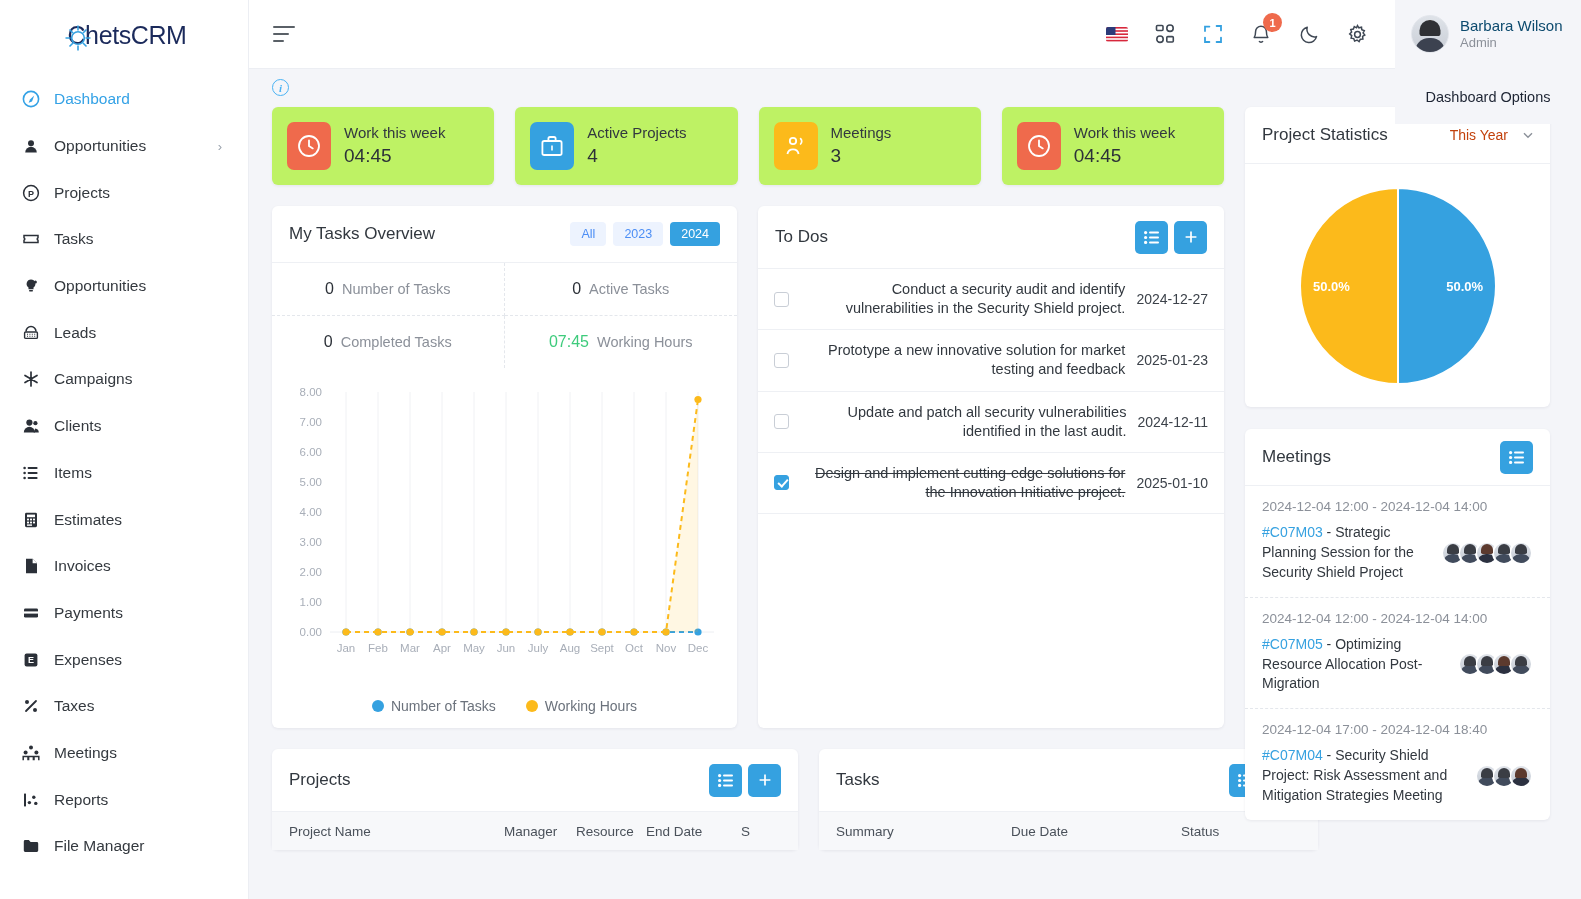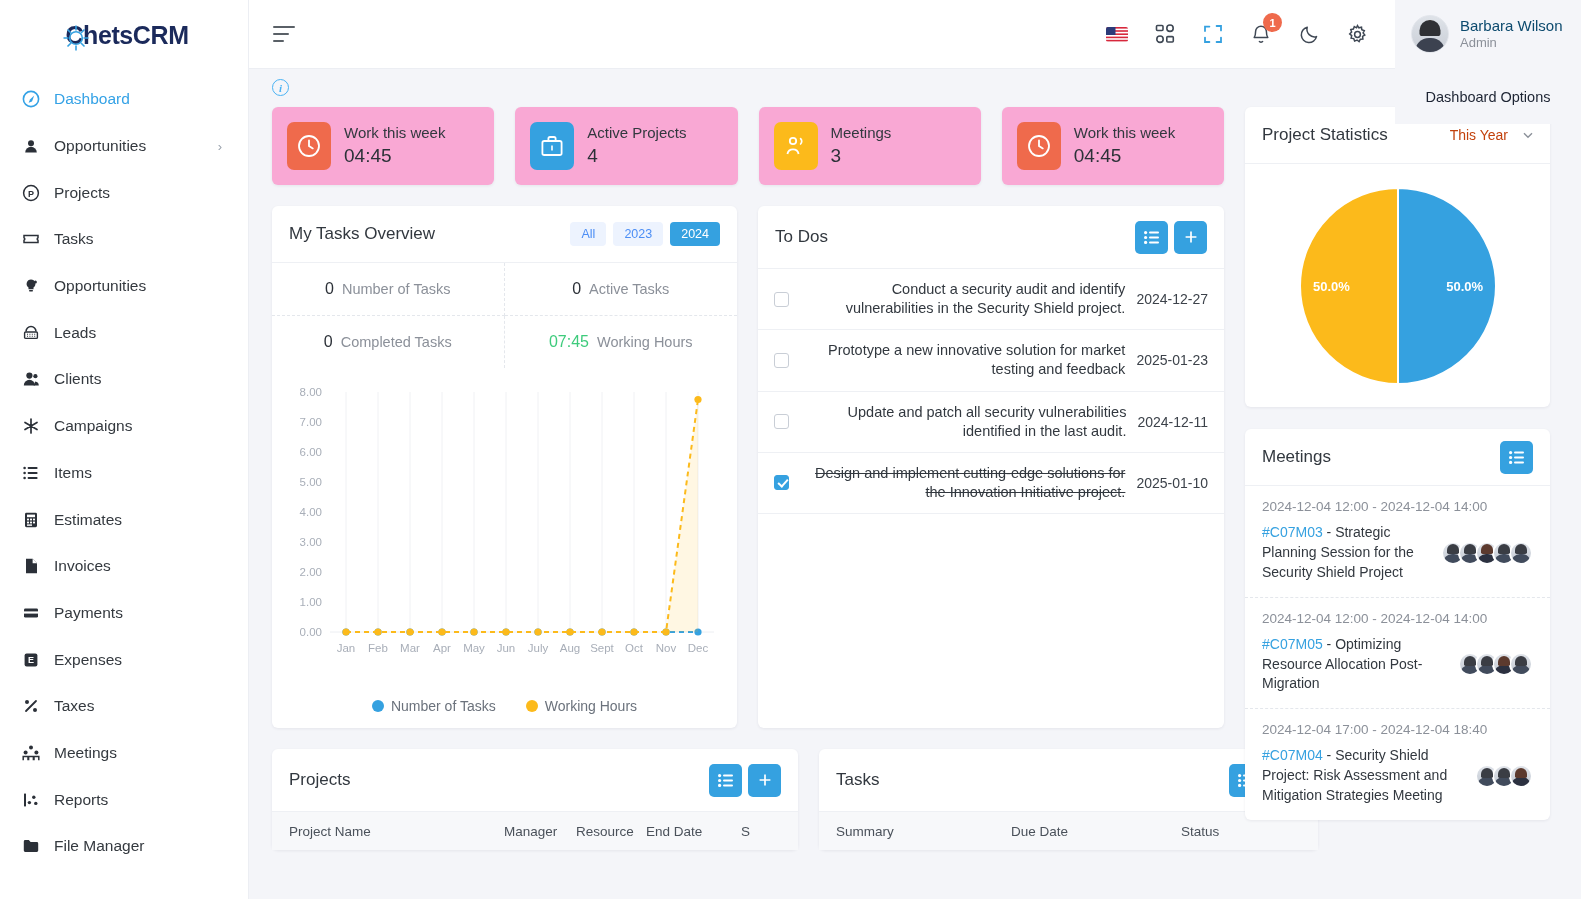--- a/index.html
+++ b/index.html
@@ -15,21 +15,21 @@
   #sidebar {
     width: 249px; height: 899px; background: #ffffff;
     flex: 0 0 249px; border-right: 1px solid #eceef3;
     position: relative; overflow: hidden;
   }
   .logo-wrap {
     height: 70px; display: flex; align-items: center;
     justify-content: center; padding-left: 6px;
   }
   .logo-text {
-    font-size: 25px; font-weight: 700; color: #1b2a5b;
+    font-size: 25px; font-weight: 400; color: #1b2a5b;
     letter-spacing: -.4px; position: relative; white-space: nowrap;
   }
   .logo-mark {
     position: absolute; left: -4px; top: 2px; width: 30px; height: 30px;
   }
   .nav-list { padding-top: 6px; }
   .nav-item {
     display: flex; align-items: center; height: 46.7px;
     padding-left: 22px; color: #34393f; font-size: 15.5px;
     cursor: pointer; position: relative;
@@ -107,21 +107,21 @@
     font-size: 14.5px; color: #1d2433; cursor: pointer;
   }
 
   .grid { display: flex; gap: 21px; align-items: flex-start; }
   .col-left { width: 952px; flex: 0 0 952px; }
   .col-right { width: 305px; flex: 0 0 305px; }
 
   
   .stat-row { display: flex; gap: 21px; }
   .stat-card {
-    flex: 1 1 0; height: 78px; background: #f9a8d4; border-radius: 6px;
+    flex: 1 1 0; height: 78px; background: #bef264; border-radius: 6px;
     box-shadow: 0 1px 3px rgba(24,32,51,.07);
     display: flex; align-items: center; padding: 0 15px; gap: 13px;
   }
   .stat-icon {
     width: 44px; height: 48px; border-radius: 7px; flex: 0 0 44px;
     display: flex; align-items: center; justify-content: center; color: #fff;
   }
   .stat-title { font-size: 15px; color: #32383f; line-height: 1.35; }
   .stat-value { font-size: 19px; color: #2c3138; line-height: 1.35; }
 
@@ -291,38 +291,38 @@
             <path d="M4 7.5a5 5 0 0 1 10 0" fill="none" stroke="currentColor" stroke-width="1.5"></path>
             <rect x="2.6" y="8" width="12.8" height="6.4" rx="1" fill="none" stroke="currentColor" stroke-width="1.4"></rect>
             <path d="M5 10.3h1M7.4 10.3h1M9.8 10.3h1M12.2 10.3h1M5 12.3h1M7.4 12.3h1M9.8 12.3h1M12.2 12.3h1" stroke="currentColor" stroke-width="1.1"></path>
           </svg>
         </span>
         <span class="nav-label">Leads</span>
       </div>
       <div class="nav-item">
         <span class="nav-icon">
           <svg width="18" height="18" viewBox="0 0 18 18">
+            <g stroke="currentColor" stroke-width="1.7" stroke-linecap="round">
+              <path d="M9 2v14M3 5.5l12 7M15 5.5l-12 7"></path>
+            </g>
+            <circle cx="9" cy="9" r="1.7" fill="currentColor"></circle>
+          </svg>
+        </span>
+        <span class="nav-label">Campaigns</span>
+      </div>
+      <div class="nav-item">
+        <span class="nav-icon">
+          <svg width="18" height="18" viewBox="0 0 18 18">
             <circle cx="7.4" cy="5.6" r="3.1" fill="currentColor"></circle>
             <path d="M1.8 15.4a5.6 5.6 0 0 1 11.2 0z" fill="currentColor"></path>
             <circle cx="13.4" cy="6.2" r="2.1" fill="currentColor"></circle>
             <path d="M11.6 15.4h5.2a4 4 0 0 0-3.6-4" fill="currentColor"></path>
           </svg>
         </span>
         <span class="nav-label">Clients</span>
-      </div>
-      <div class="nav-item">
-        <span class="nav-icon">
-          <svg width="18" height="18" viewBox="0 0 18 18">
-            <g stroke="currentColor" stroke-width="1.7" stroke-linecap="round">
-              <path d="M9 2v14M3 5.5l12 7M15 5.5l-12 7"></path>
-            </g>
-            <circle cx="9" cy="9" r="1.7" fill="currentColor"></circle>
-          </svg>
-        </span>
-        <span class="nav-label">Campaigns</span>
       </div>
       <div class="nav-item">
         <span class="nav-icon">
           <svg width="18" height="18" viewBox="0 0 18 18">
             <g fill="currentColor">
               <circle cx="2.6" cy="4" r="1.3"></circle>
               <rect x="5.6" y="3" width="10" height="1.9" rx=".9"></rect>
               <circle cx="2.6" cy="9" r="1.3"></circle>
               <rect x="5.6" y="8" width="10" height="1.9" rx=".9"></rect>
               <circle cx="2.6" cy="14" r="1.3"></circle>

